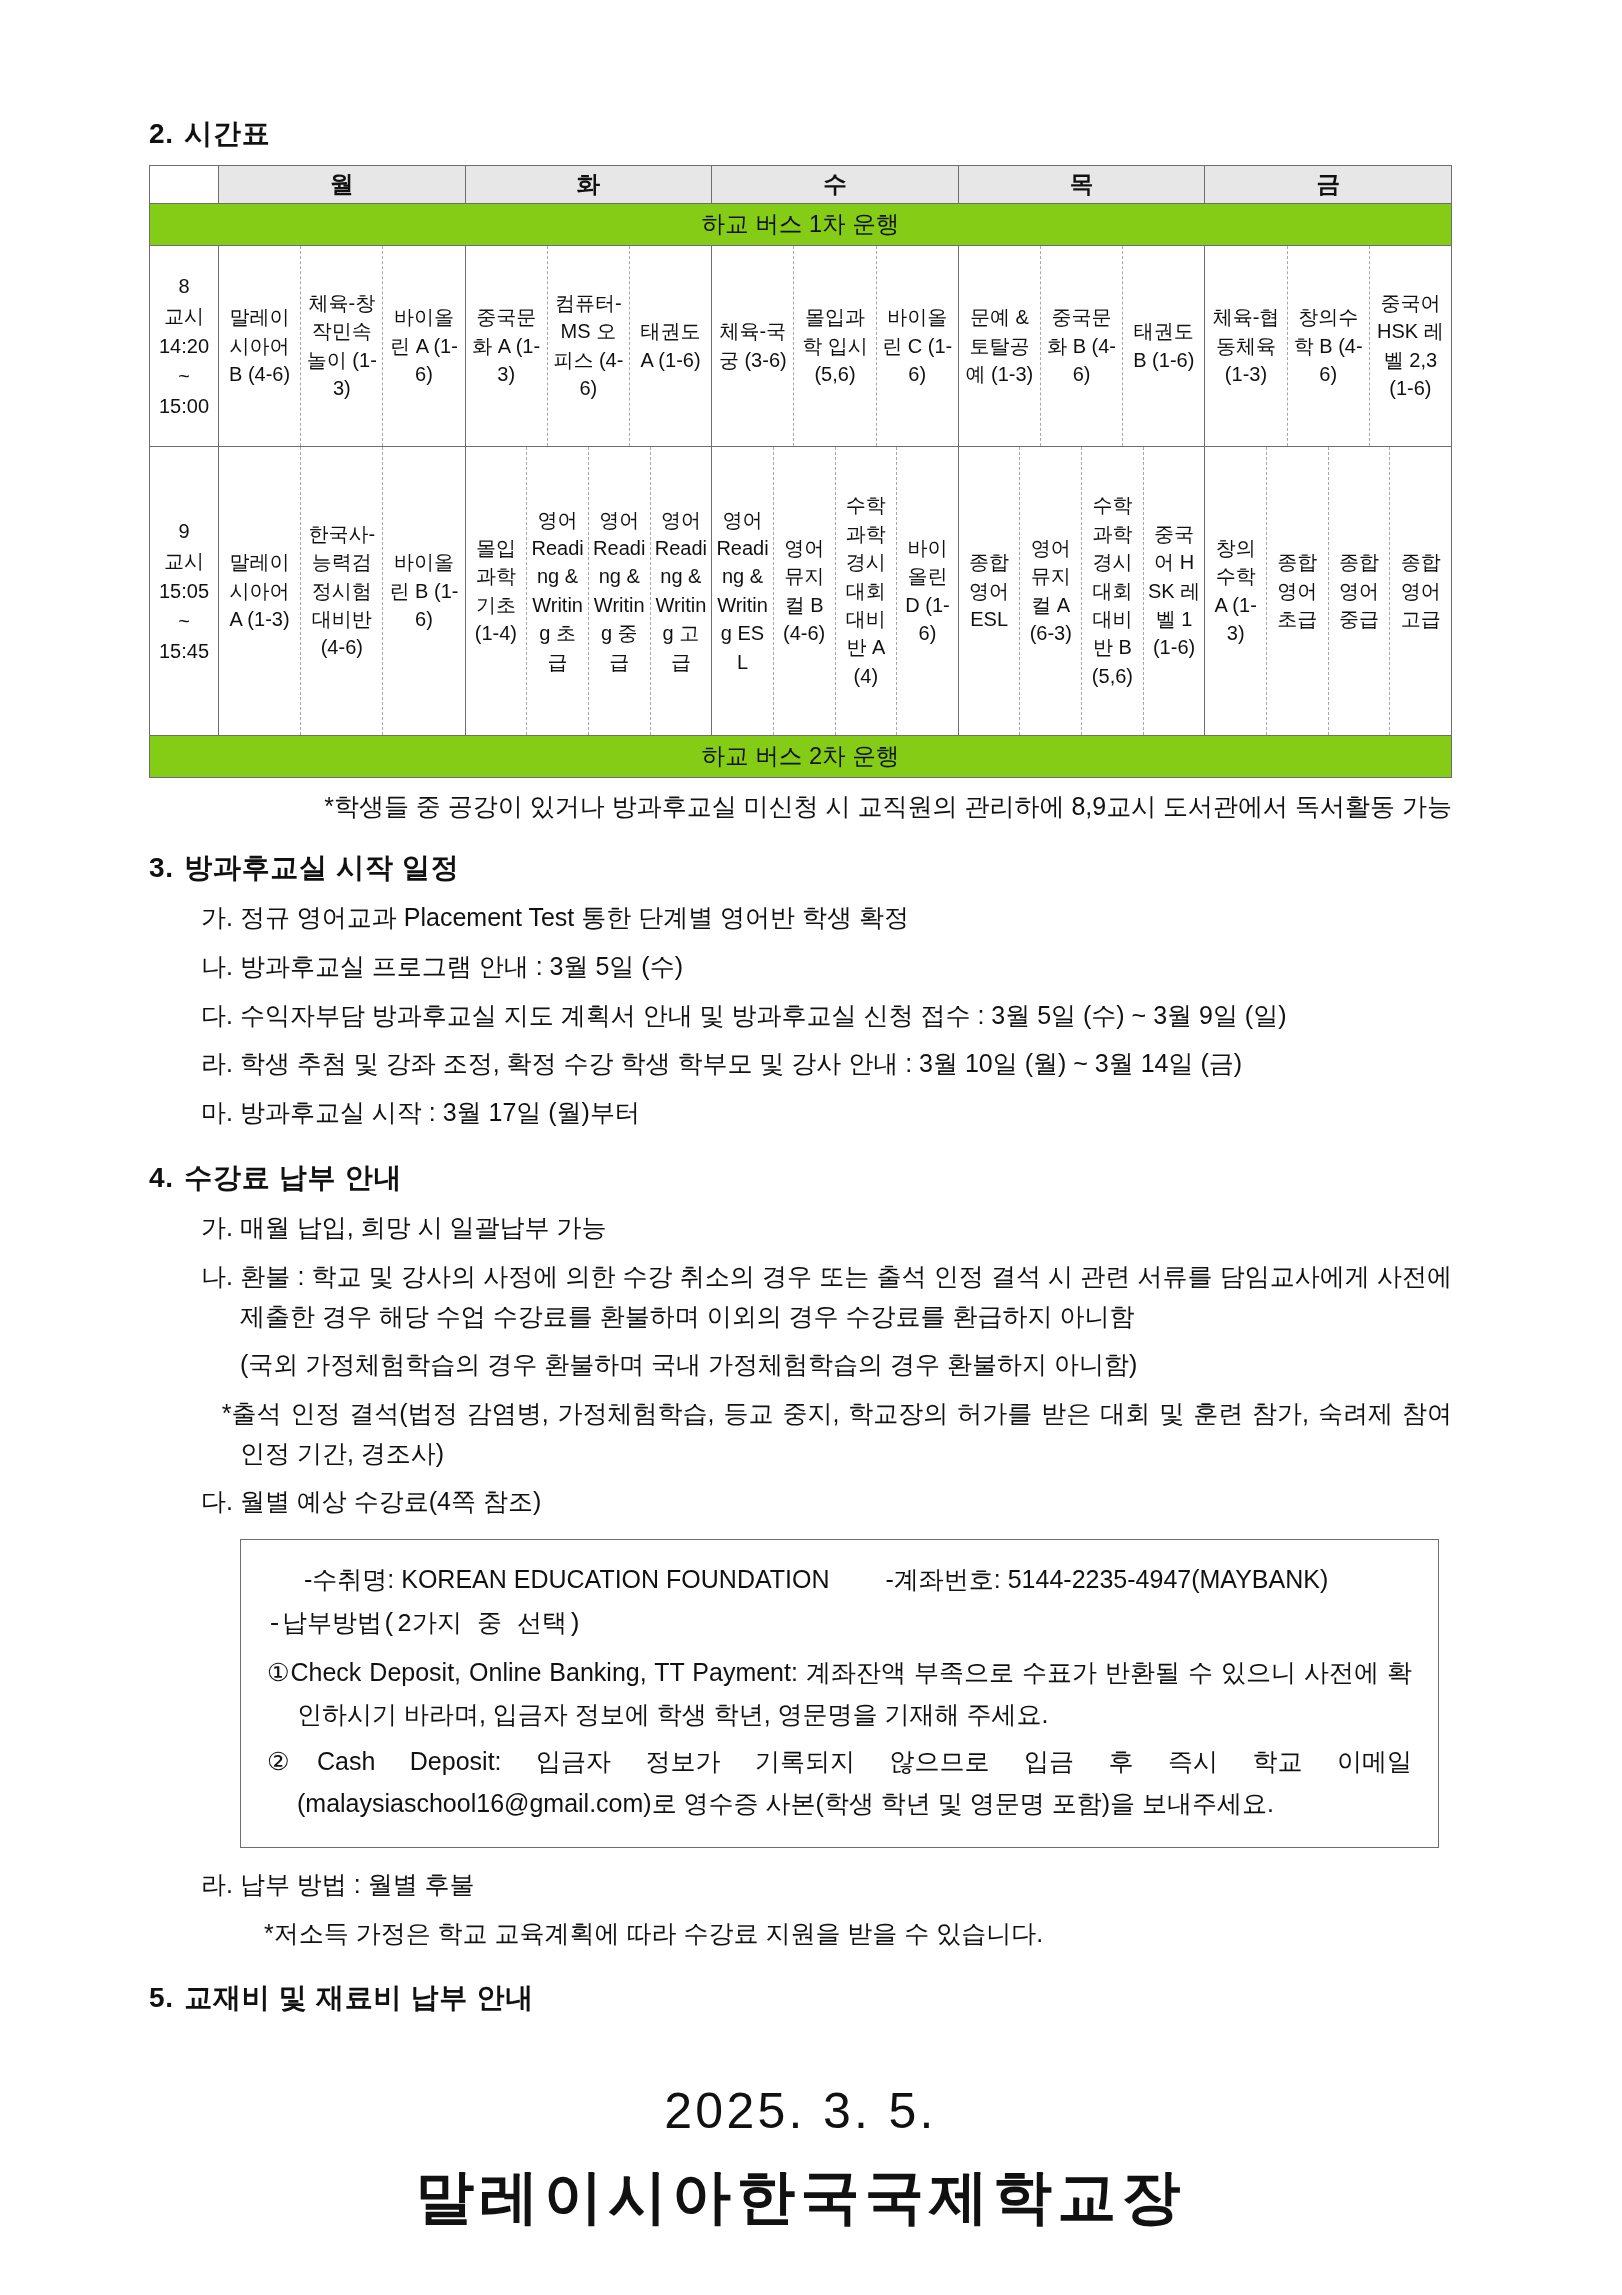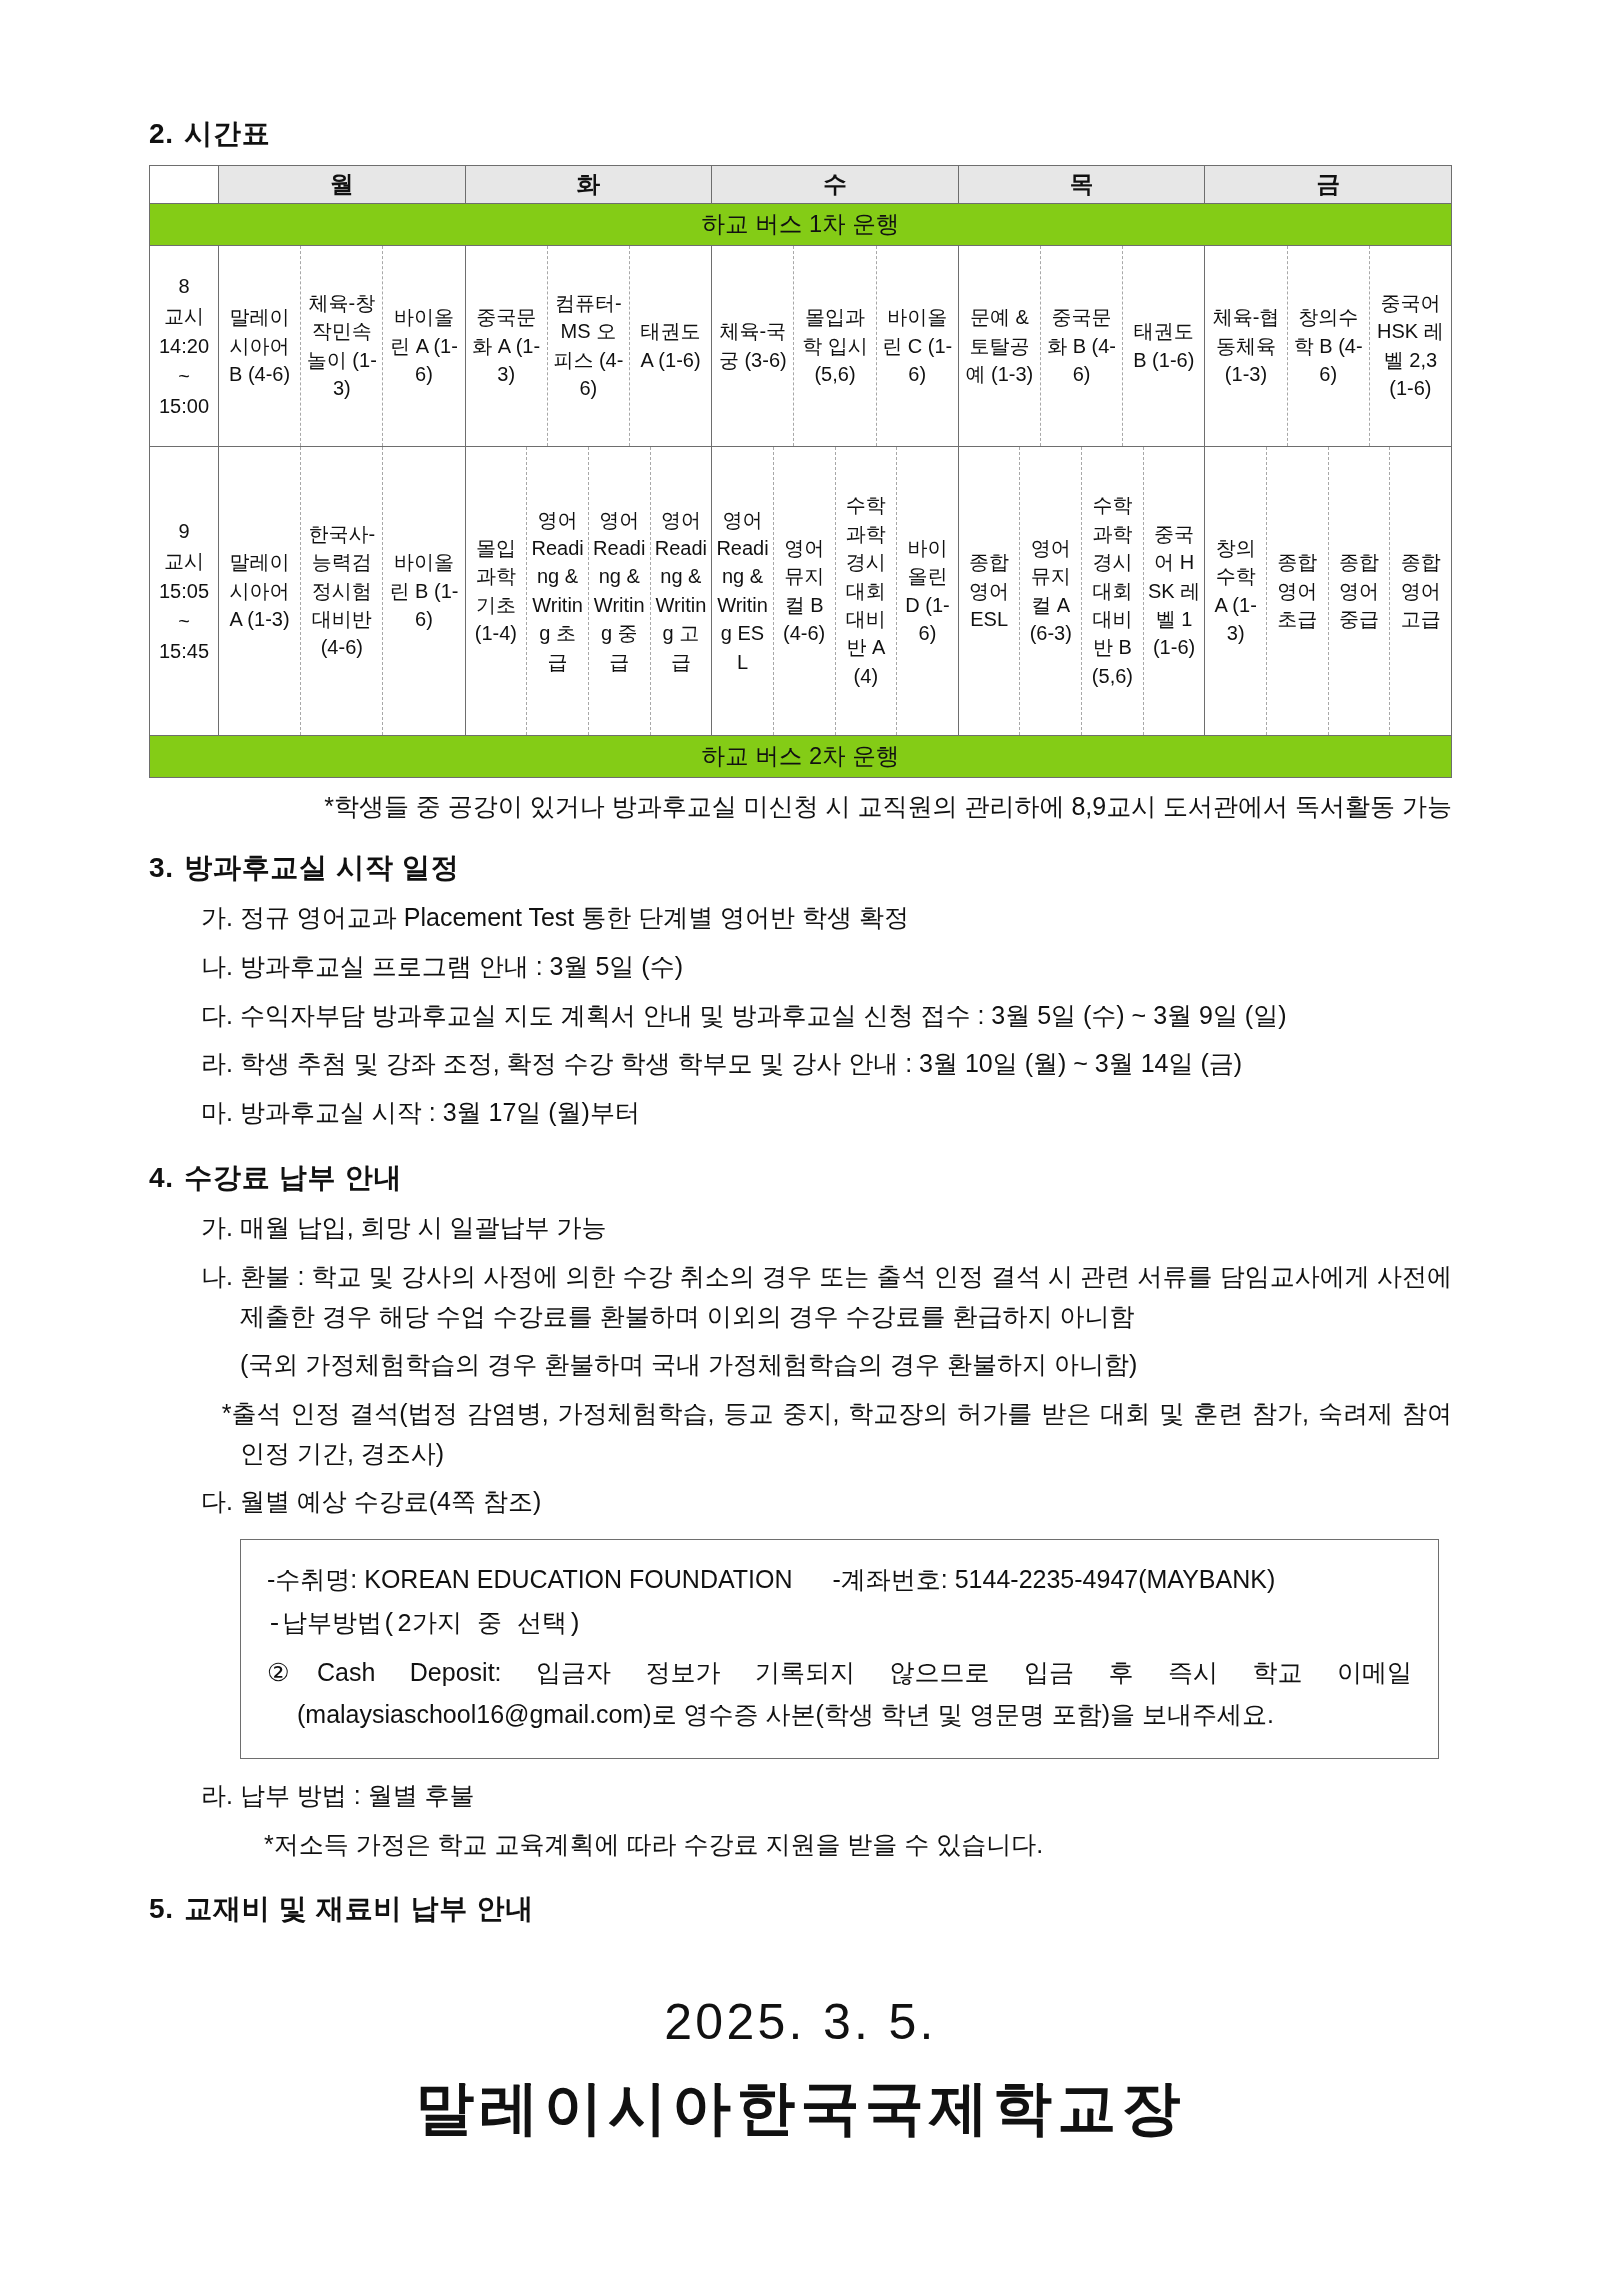--- a/index.html
+++ b/index.html
@@ -38,21 +38,21 @@
   .item{margin:9.2px 0;text-align:justify;padding-left:39px;text-indent:-39px;}
   .item-paren{margin:9.2px 0;padding-left:39px;text-align:justify;}
   .item-star{margin:9.2px 0;padding-left:39px;text-indent:-18.3px;text-align:justify;}
   .item-star2{margin:9.2px 0;padding-left:63px;}
 
   
   .paybox{
     border:1.3px solid #6e6e6e;margin:17px 13px 17px 39px;
     padding:18.3px 26px;font-size:25px;line-height:1.7;
   }
-  .paybox .row1{display:flex;gap:40px;flex-wrap:wrap;}
+  .paybox .row1{display:flex;gap:56px;flex-wrap:wrap;margin-left:37px;}
   .box-line{margin:3.9px 0;font-family:Liberation Mono, monospace;}
   .box-m{margin:3.9px 0;padding-left:30px;text-indent:-30px;text-align:justify;}
 
   
   .footer-date{margin-top:65px;text-align:center;font-size:50px;letter-spacing:3.3px;}
   .footer-sign{margin-top:18.3px;text-align:center;font-size:59px;font-weight:700;letter-spacing:5.2px;}
 </style>
 </head>
 <body>
 
@@ -203,20 +203,21 @@
     <div class="item-paren">(국외 가정체험학습의 경우 환불하며 국내 가정체험학습의 경우 환불하지 아니함)</div>
     <div class="item-star">*출석 인정 결석(법정 감염병, 가정체험학습, 등교 중지, 학교장의 허가를 받은 대회 및 훈련 참가, 숙려제 참여 인정 기간, 경조사)</div>
     <div class="item">다. 월별 예상 수강료(4쪽 참조)</div>
 
     <div class="paybox">
       <div class="row1">
         <span>-수취명: KOREAN EDUCATION FOUNDATION</span>
         <span>-계좌번호: 5144-2235-4947(MAYBANK)</span>
       </div>
       <div class="box-line">-납부방법(2가지 중 선택)</div>
+      <div class="box-m">①Check Deposit, Online Banking, TT Payment: 계좌잔액 부족으로 수표가 반환될 수 있으니 사전에 확인하시기 바라며, 입금자 정보에 학생 학년, 영문명을 기재해 주세요.</div>
       <div class="box-m">②Cash Deposit: 입금자 정보가 기록되지 않으므로 입금 후 즉시 학교 이메일 (malaysiaschool16@gmail.com)로 영수증 사본(학생 학년 및 영문명 포함)을 보내주세요.</div>
     </div>
 
     <div class="item">라. 납부 방법 : 월별 후불</div>
     <div class="item-star2">*저소득 가정은 학교 교육계획에 따라 수강료 지원을 받을 수 있습니다.</div>
   </div>
 
   <div class="sec-heading">
     <span class="no">5.</span><span class="ttl">교재비 및 재료비 납부 안내</span>
   </div>

